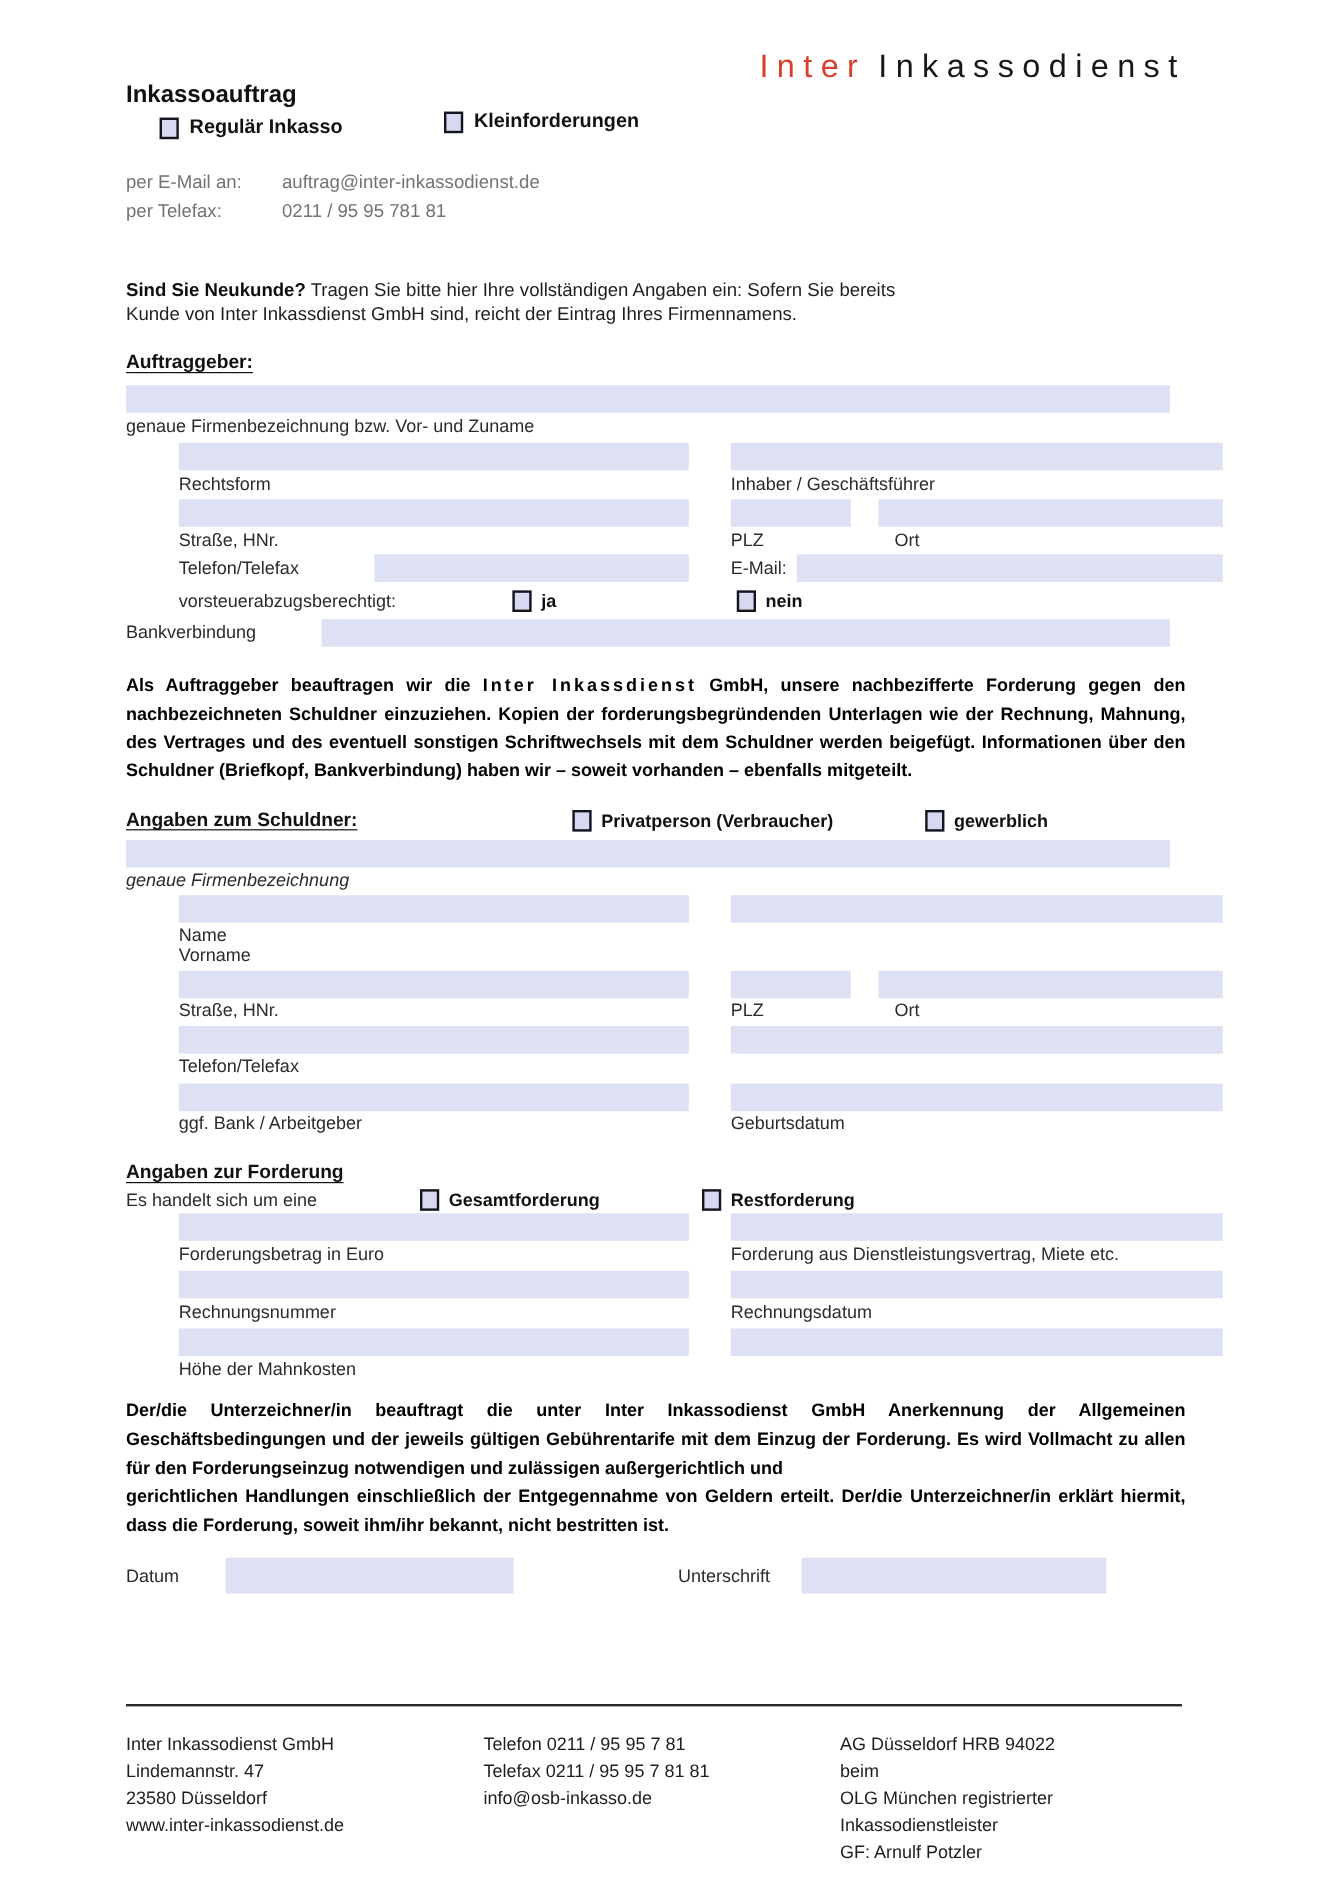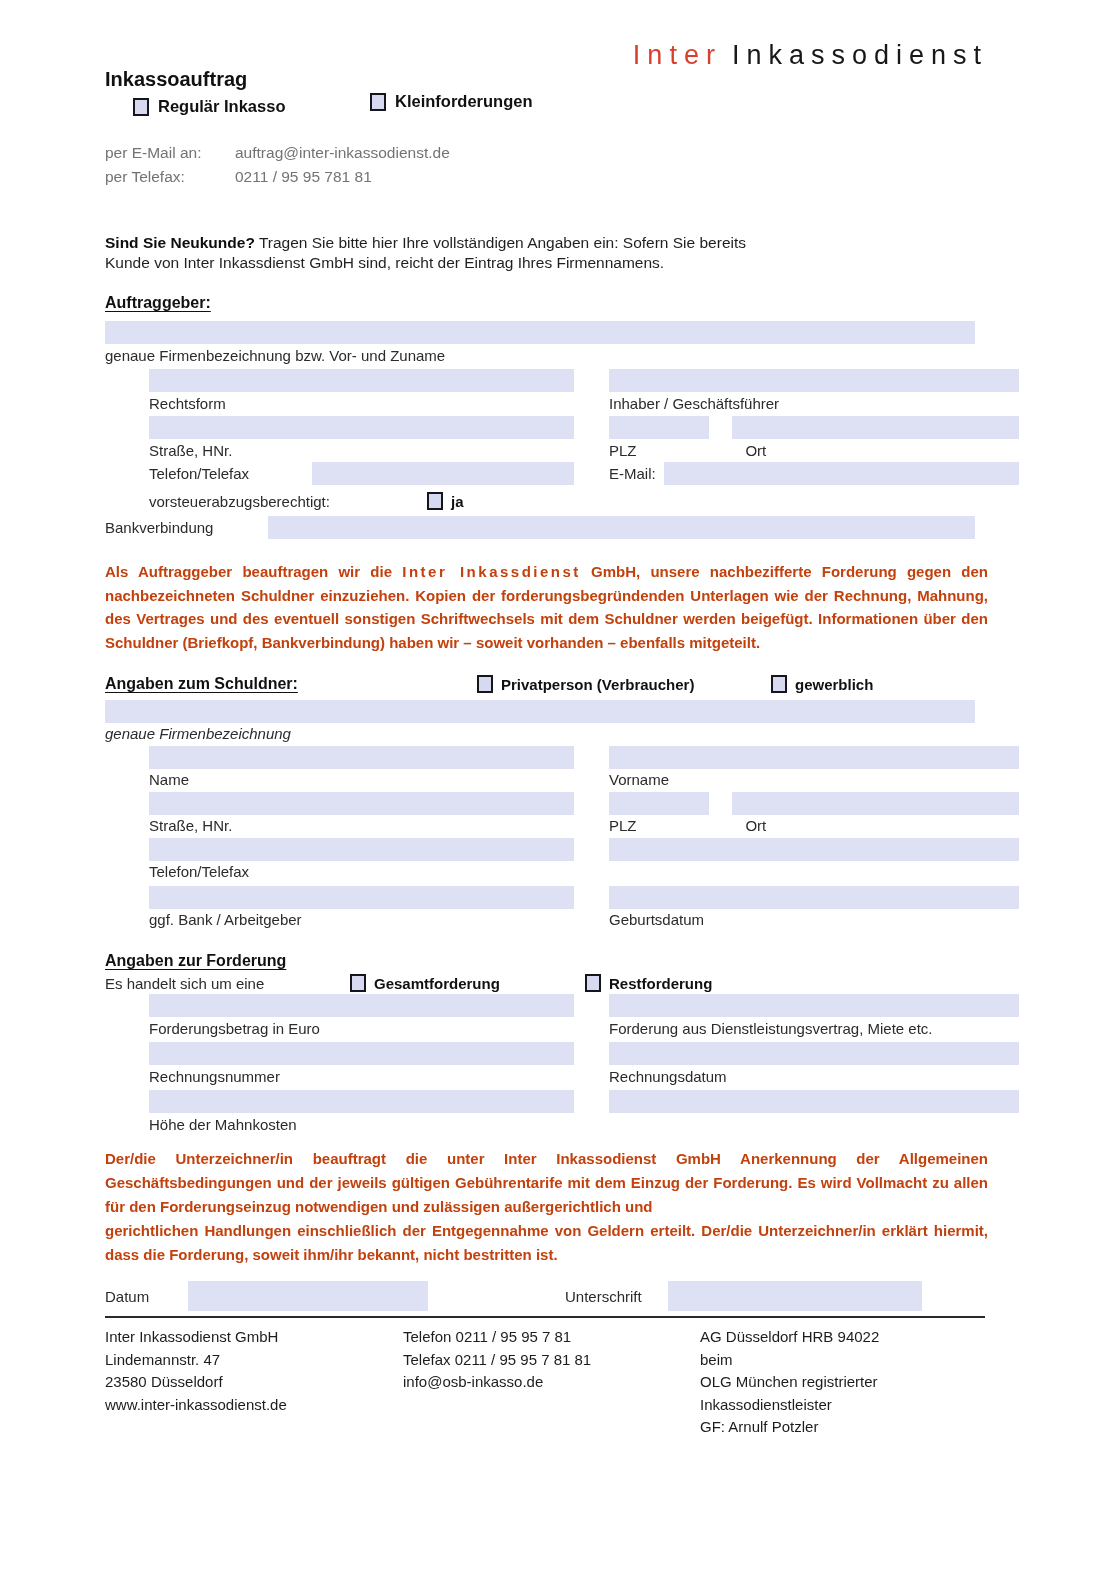--- a/index.html
+++ b/index.html
@@ -68,36 +68,36 @@
   .input-row { margin-top: 5px; }
   .label-row { margin-top: 3px; line-height: 17px; }
   .inline-row { display: flex; align-items: center; }
   .w-col { width: 100%; }
 
   .section { margin-top: 21px; }
   .intro { width: 672px; font-size: 15.5px; line-height: 20px; margin-top: 0; color: #1f1f1f; }
   .intro b { color: #0e0e0e; }
 
   .para {
-    width: 883px; font-size: 15px; font-weight: 700; color: #c2410c;
+    width: 883px; font-size: 15px; font-weight: 700; color: #000000;
     text-align: justify; line-height: 23.5px; margin-top: 21px;
   }
   .para .brand { letter-spacing: 2.5px; }
 
   .heading-row { display: flex; align-items: center; }
   .cb-group { display: flex; align-items: center; }
 
   .sig-row { margin-top: 14px; }
   .field.sig { height: 30px; }
 
   
   .footer {
-    position: absolute; top: 1316px; left: 105px; width: 880px;
+    position: absolute; top: 1420px; left: 105px; width: 880px;
     border-top: 2px solid #2a2a2a;
-    padding-top: 8px;
+    padding-top: 21px;
     display: flex;
     font-size: 15px; color: #1d1d1d;
   }
   .f-col { line-height: 22.5px; }
   .f-col1 { width: 298px; }
   .f-col2 { width: 297px; }
 </style>
 </head>
 <body>
 
@@ -180,20 +180,24 @@
           <input class="field" style="flex: 1 1 0%;" type="text">
         </div>
       </div>
 
       <div class="cols" style="margin-top:7px;">
         <div class="col-l inline-row">
           <span class="lbl" style="width:278px;">vorsteuerabzugsberechtigt:</span>
           <span class="cb"></span>
           <span class="cb-label">ja</span>
         </div>
+        <div class="col-r inline-row" style="padding-left:5px;">
+          <span class="cb"></span>
+          <span class="cb-label">nein</span>
+        </div>
       </div>
 
       <div class="inline-row" style="margin-top:6px;">
         <span class="lbl" style="width:163px;">Bankverbindung</span>
         <input class="field" style="width: 707px;" type="text">
       </div>
     </div>
 
     <p class="para"><span>Als Auftraggeber beauftragen wir die </span><span class="brand">Inter Inkassdienst</span><span> GmbH, unsere nachbezifferte Forderung gegen den nachbezeichneten Schuldner einzuziehen. Kopien der forderungsbegründenden Unterlagen wie der Rechnung, Mahnung, des Vertrages und des eventuell sonstigen Schriftwechsels mit dem Schuldner werden beigefügt. Informationen über den Schuldner (Briefkopf, Bankverbindung) haben wir – soweit vorhanden – ebenfalls mitgeteilt.</span></p>
 
@@ -214,21 +218,21 @@
       <div class="label-row" style="margin-top:2px;font-style:italic;"><span class="lbl">genaue Firmenbezeichnung</span></div>
 
       <div class="cols input-row" style="margin-top:4px;">
         <div class="col-l">
             <input class="field w-col" type="text" style="">
           </div>
         <div class="col-r">
             <input class="field w-col" type="text" style="">
           </div>
       </div>
-      <div class="cols label-row" style="margin-top:2px;">
+      <div class="cols label-row" style="margin-top:2px;flex-direction:column;">
         <div class="col-l"><span class="lbl">Name</span></div>
         <div class="col-r"><span class="lbl">Vorname</span></div>
       </div>
 
       <div class="cols input-row" style="margin-top:4px;">
         <div class="col-l">
             <input class="field w-col" type="text" style="">
           </div>
         <div class="col-r inline-row">
           <input class="field" style="width: 100px;" type="text">

